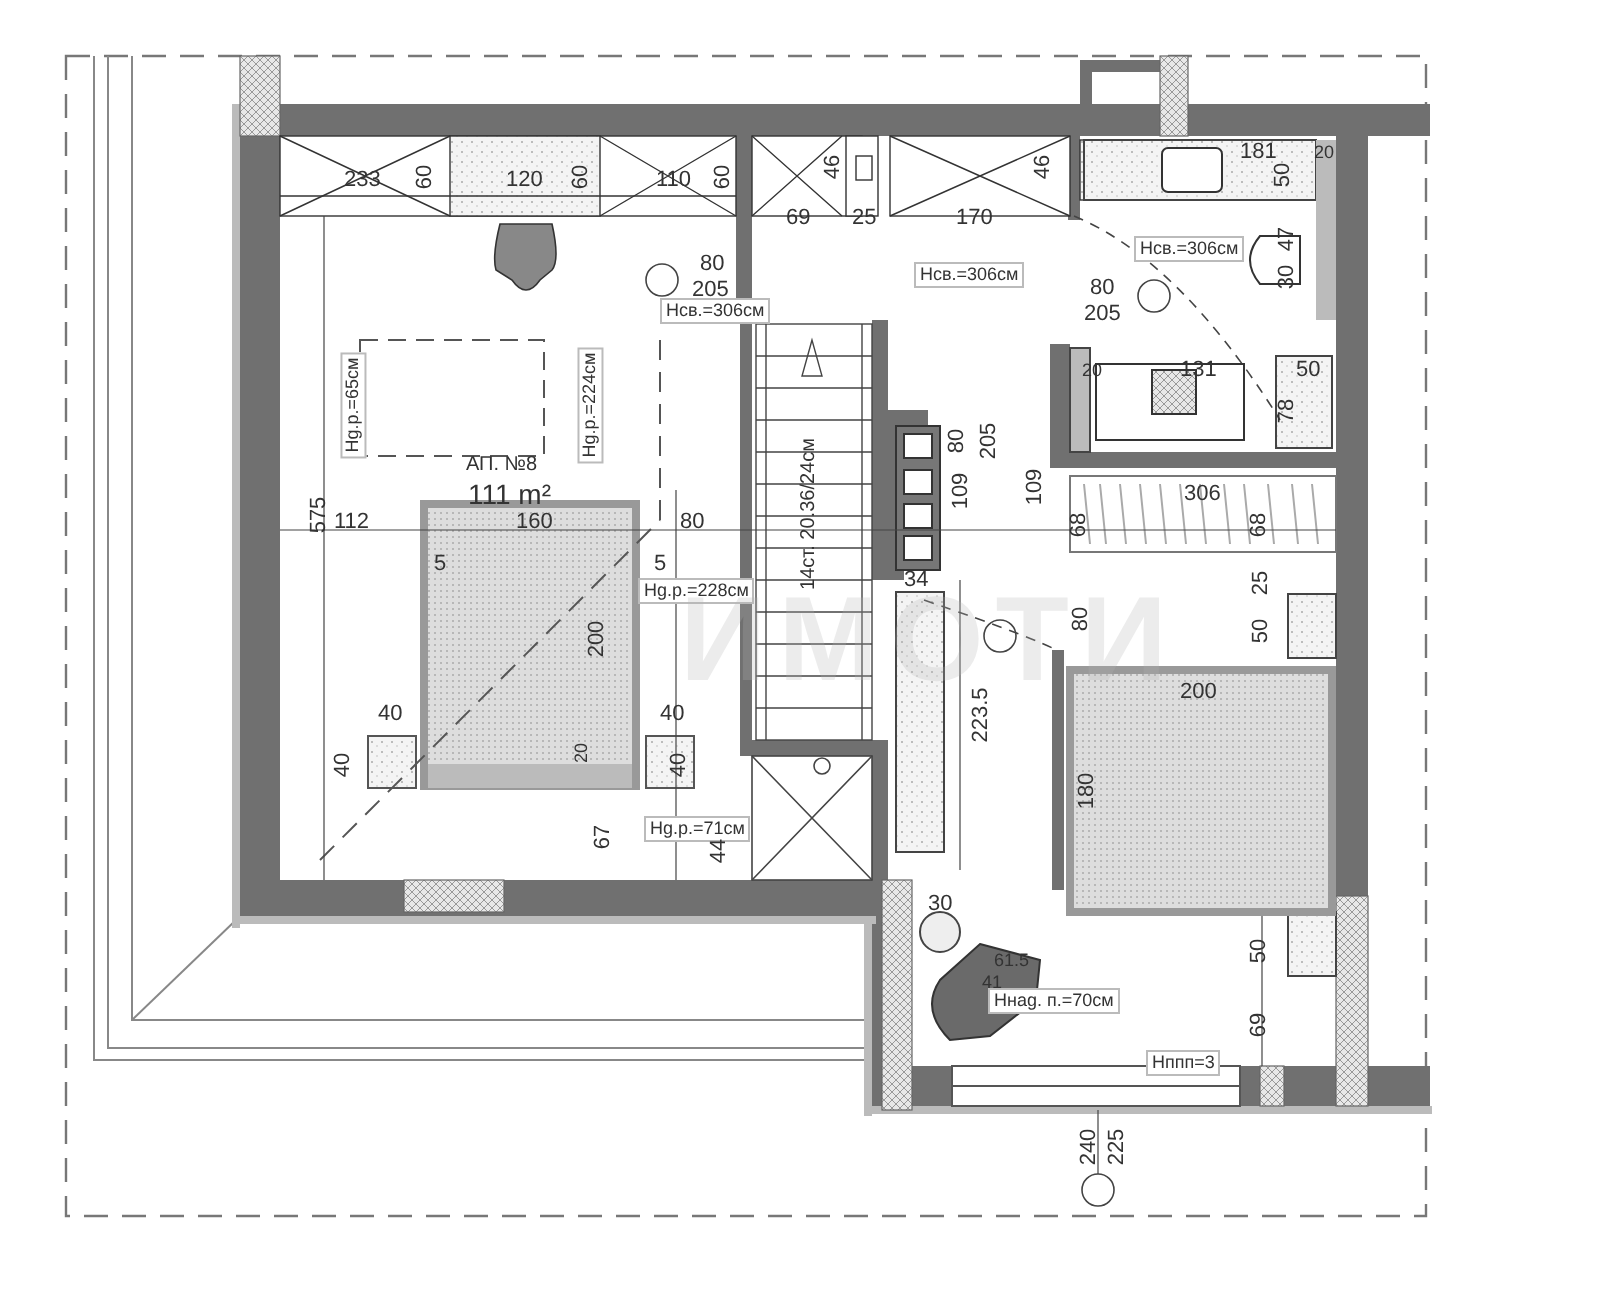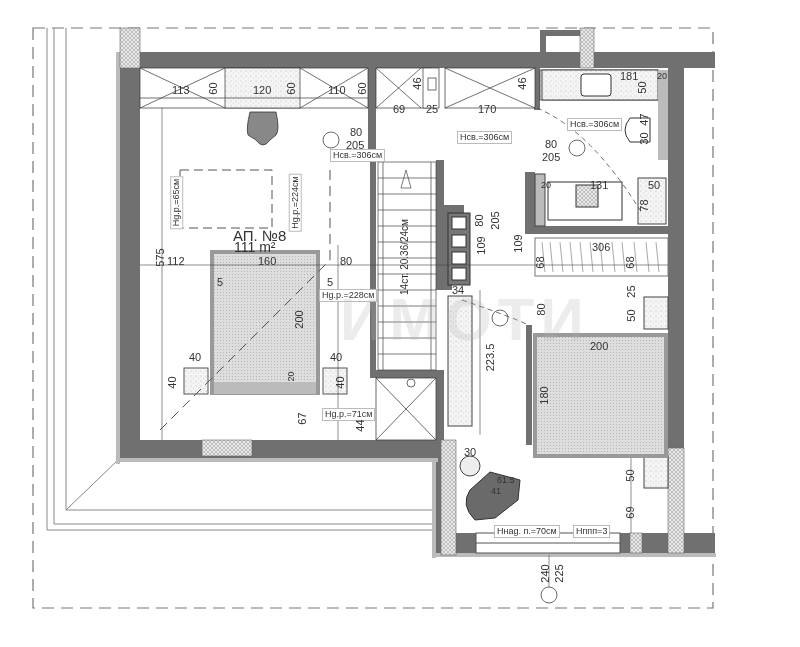--- a/index.html
+++ b/index.html
@@ -169,21 +169,21 @@
   <g stroke="#444" stroke-width=".6" fill="none">
     <line x1="162" y1="108" x2="162" y2="440"></line>
     <line x1="140" y1="265" x2="668" y2="265"></line>
     <line x1="338" y1="245" x2="338" y2="440"></line>
     <line x1="549" y1="555" x2="549" y2="587"></line>
     <line x1="480" y1="290" x2="480" y2="435"></line>
     <line x1="631" y1="458" x2="631" y2="533"></line>
   </g>
 </svg>
 
-<div class="lbl" style="left:172px;top:85px">113</div>
+<div class="lbl" style="left:172px;top:85px">233</div>
 <div class="lbl v" style="left:207px;top:83px">60</div>
 <div class="lbl" style="left:253px;top:85px">120</div>
 <div class="lbl v" style="left:285px;top:83px">60</div>
 <div class="lbl" style="left:328px;top:85px">110</div>
 <div class="lbl v" style="left:356px;top:83px">60</div>
 
 <div class="lbl v" style="left:411px;top:78px">46</div>
 <div class="lbl" style="left:393px;top:104px">69</div>
 <div class="lbl" style="left:426px;top:104px">25</div>
 <div class="lbl" style="left:478px;top:104px">170</div>
@@ -203,21 +203,21 @@
 <div class="lbl v" style="left:638px;top:114px">47</div>
 <div class="lbl v" style="left:638px;top:133px">30</div>
 <div class="lbl" style="left:590px;top:180px">131</div>
 <div class="lbl" style="left:648px;top:180px">50</div>
 <div class="lbl v" style="left:638px;top:200px">78</div>
 <div class="lbl sm" style="left:541px;top:181px">20</div>
 
 <div class="lbl box v" style="left:150px;top:196px">Нg.p.=65см</div>
 <div class="lbl box v" style="left:266px;top:196px">Нg.p.=224см</div>
 
-<div class="lbl" style="left:233px;top:228px;font-size:15px">АП. №8</div>
+<div class="lbl" style="left:233px;top:228px;font-size:10px">АП. №8</div>
 <div class="lbl" style="left:234px;top:240px;font-size:14px">111 m²</div>
 
 <div class="lbl v" style="left:151px;top:252px">575</div>
 <div class="lbl" style="left:167px;top:256px">112</div>
 <div class="lbl" style="left:258px;top:256px">160</div>
 <div class="lbl" style="left:340px;top:256px">80</div>
 
 <div class="lbl" style="left:217px;top:277px">5</div>
 <div class="lbl" style="left:327px;top:277px">5</div>
 <div class="lbl box" style="left:319px;top:289px">Нg.p.=228см</div>
@@ -248,19 +248,19 @@
 
 <div class="lbl" style="left:590px;top:341px">200</div>
 <div class="lbl v" style="left:535px;top:390px">180</div>
 
 <div class="lbl v" style="left:477px;top:352px">223.5</div>
 <div class="lbl" style="left:464px;top:447px">30</div>
 <div class="lbl sm" style="left:497px;top:476px">61.5</div>
 <div class="lbl sm" style="left:491px;top:487px">41</div>
 <div class="lbl v" style="left:624px;top:470px">50</div>
 <div class="lbl v" style="left:624px;top:507px">69</div>
-<div class="lbl box" style="left:494px;top:525px">Ннаg. п.=70см</div>
+<div class="lbl box" style="left:494px;top:494px">Ннаg. п.=70см</div>
 <div class="lbl box" style="left:573px;top:525px">Нппп=3</div>
 
 <div class="lbl v" style="left:536px;top:568px">240</div>
 <div class="lbl v" style="left:550px;top:568px">225</div>
 
 <div class="wm" style="left:340px;top:285px">ИМОТИ</div>
 
 </body></html>

